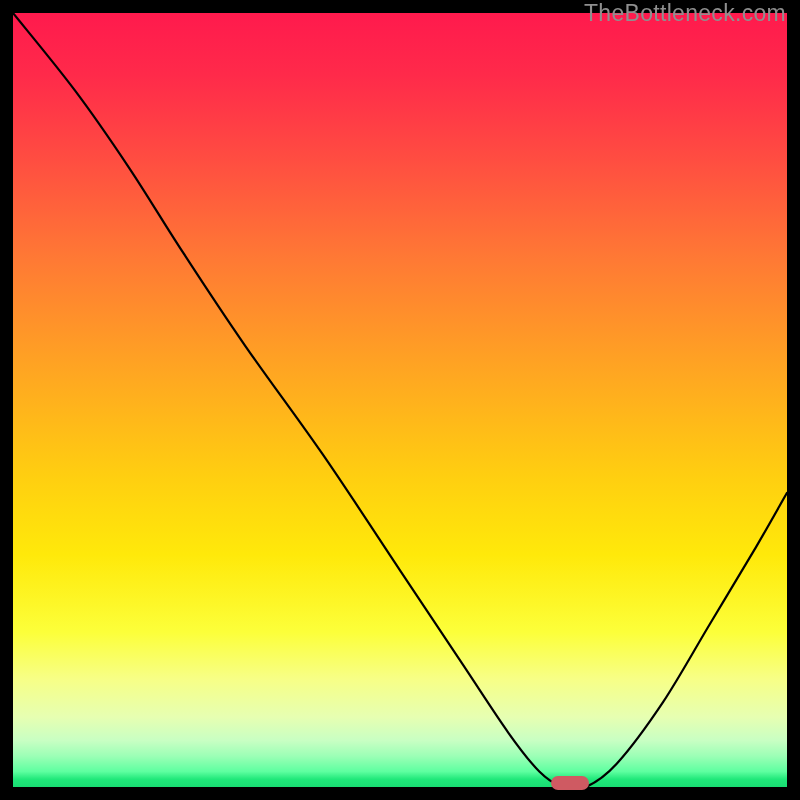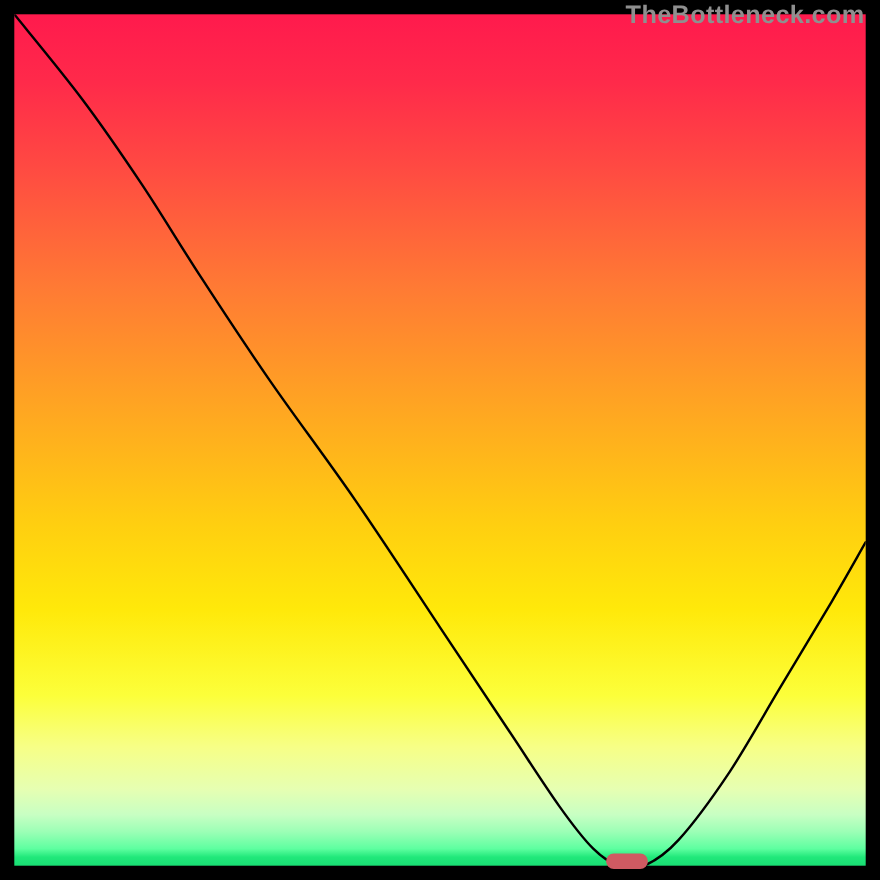--- a/index.html
+++ b/index.html
@@ -19,21 +19,21 @@
     #fcff3a 80%,
     #f7ff86 86%,
     #e6ffb2 91%,
     #c8ffc3 94%,
     #9cffb6 96%,
     #5effa0 98%,
     #20e87a 99%,
     #19dd73 100%);
 }
 .svg-layer{position:absolute;left:13px;top:13px;width:774px;height:774px}
-.watermark{position:absolute;right:14px;top:0;color:#8f8f8f;font-size:23px;font-weight:700;letter-spacing:.3px}
+.watermark{position:absolute;right:14px;top:0;color:#8f8f8f;font-size:23px;font-weight:400;letter-spacing:.3px}
 .marker{position:absolute;width:38px;height:14px;border-radius:7px;background:#cf5a62;transform:translate(-50%,-50%)}
 </style>
 </head>
 <body>
 <div class="container">
   <div class="frame"></div>
   <div class="plot"></div>
 
   <svg class="svg-layer" viewBox="0 0 774 774" preserveAspectRatio="none" aria-hidden="true">
     <path id="curve-path" fill="none" stroke="#000" stroke-width="2.2" stroke-linecap="round" stroke-linejoin="round" d="M 0.0 0.0 C 10.3 12.9, 42.6 51.6, 61.9 77.4 C 81.3 103.2, 98.0 127.7, 116.1 154.8 C 134.2 181.9, 150.9 210.3, 170.3 239.9 C 189.6 269.6, 209.0 299.3, 232.2 332.8 C 255.4 366.4, 283.8 403.8, 309.6 441.2 C 335.4 478.6, 363.8 522.4, 387.0 557.3 C 410.2 592.1, 430.9 623.1, 448.9 650.2 C 467.0 677.3, 482.5 701.8, 495.4 719.8 C 508.3 737.9, 517.3 749.5, 526.3 758.5 C 535.4 767.5, 541.8 771.4, 549.5 774.0 C 557.3 776.6, 563.7 777.9, 572.8 774.0 C 581.8 770.1, 590.8 765.0, 603.7 750.8 C 616.6 736.6, 634.7 712.1, 650.2 688.9 C 665.6 665.6, 681.1 637.3, 696.6 611.5 C 712.1 585.7, 730.1 556.0, 743.0 534.1 C 755.9 512.1, 768.8 488.9, 774.0 479.9"></path>

